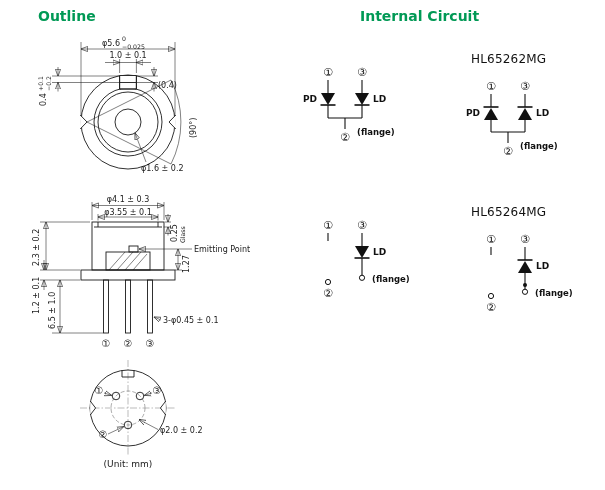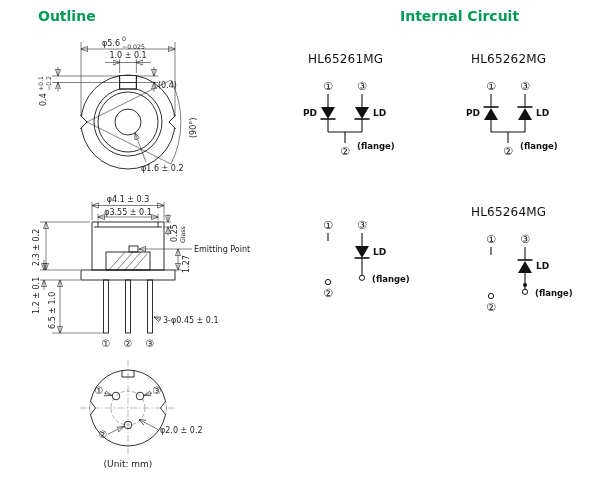--- a/index.html
+++ b/index.html
@@ -3,21 +3,21 @@
 <meta charset="utf-8">
 <style>
   * { margin:0; padding:0; box-sizing:border-box; }
   html,body { width:605px; height:490px; }
   body {
     position:relative; background:#ffffff; overflow:hidden;
     font-family:"DejaVu Sans","Liberation Sans",sans-serif; color:#1a1a1a;
   }
   .heading { position:absolute; font-size:14px; font-weight:bold; color:var(--heading-green,#009955); }
   #heading-outline { left:38px; top:8px;text-align:right; }
-  #heading-circuit { left:360px; top:8px;margin-left:40px; }
+  #heading-circuit { left:360px; top:8px; }
 
   .outline-svg { position:absolute; left:8px; top:26px; }
   .outline-svg line, .outline-svg path, .outline-svg rect, .outline-svg circle {
     stroke:#1a1a1a; fill:none; stroke-width:0.9;
   }
   .outline-svg .thin { stroke-width:0.55; }
   .outline-svg .dim  { stroke-width:0.55; }
   .outline-svg .ctr  { stroke:#777; stroke-width:0.5; stroke-dasharray:7 2 1.5 2; }
   .outline-svg .pitch{ stroke:#666; stroke-width:0.55; stroke-dasharray:4 2; }
   .outline-svg .wh   { fill:#ffffff; }
@@ -194,21 +194,20 @@
     <line class="dim" x1="144" y1="367" x2="136.5" y2="369.3" marker-end="url(#ar)"></line>
     <line class="dim" x1="100" y1="408" x2="115.6" y2="400.7" marker-end="url(#ar)"></line>
     <line class="dim" x1="150" y1="403.5" x2="131" y2="393.5" marker-end="url(#ar)"></line>
     <text x="152" y="407">φ2.0 ± 0.2</text>
   </g>
 
   <text class="mid unit" x="120" y="441">(Unit: mm)</text>
 </svg>
 
 <div class="circuit" style="left:300px; top:52px;">
-  <div class="circuit-title">HL65261MG</div>
   <svg class="circuit-svg" width="150" height="95" viewBox="0 0 150 95">
     <text x="28" y="16">①</text>
     <text x="62" y="16">③</text>
     <g>
       <line x1="28" y1="20" x2="28" y2="33"></line>
       <line x1="62" y1="20" x2="62" y2="33"></line>
       <line x1="28" y1="45" x2="28" y2="58"></line>
       <line x1="62" y1="45" x2="62" y2="58"></line>
       <line x1="28" y1="58" x2="62" y2="58"></line>
       <line x1="45" y1="58" x2="45" y2="69"></line>

